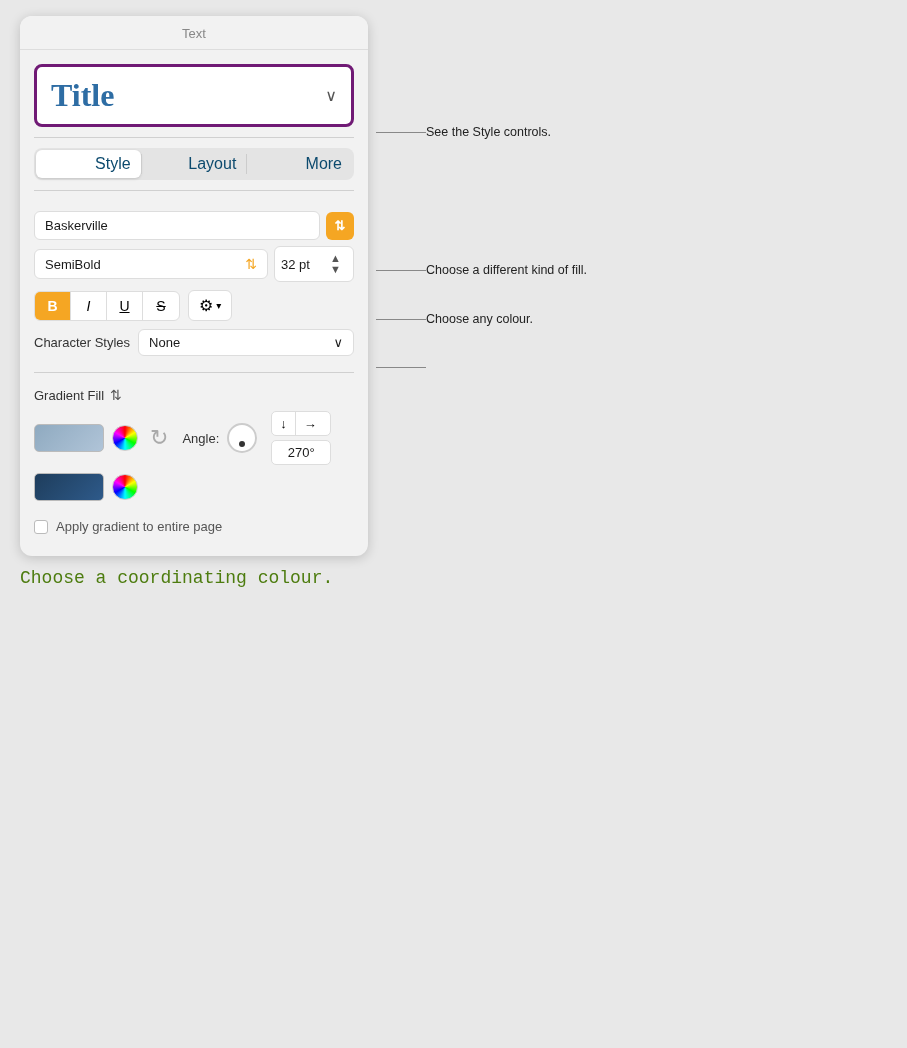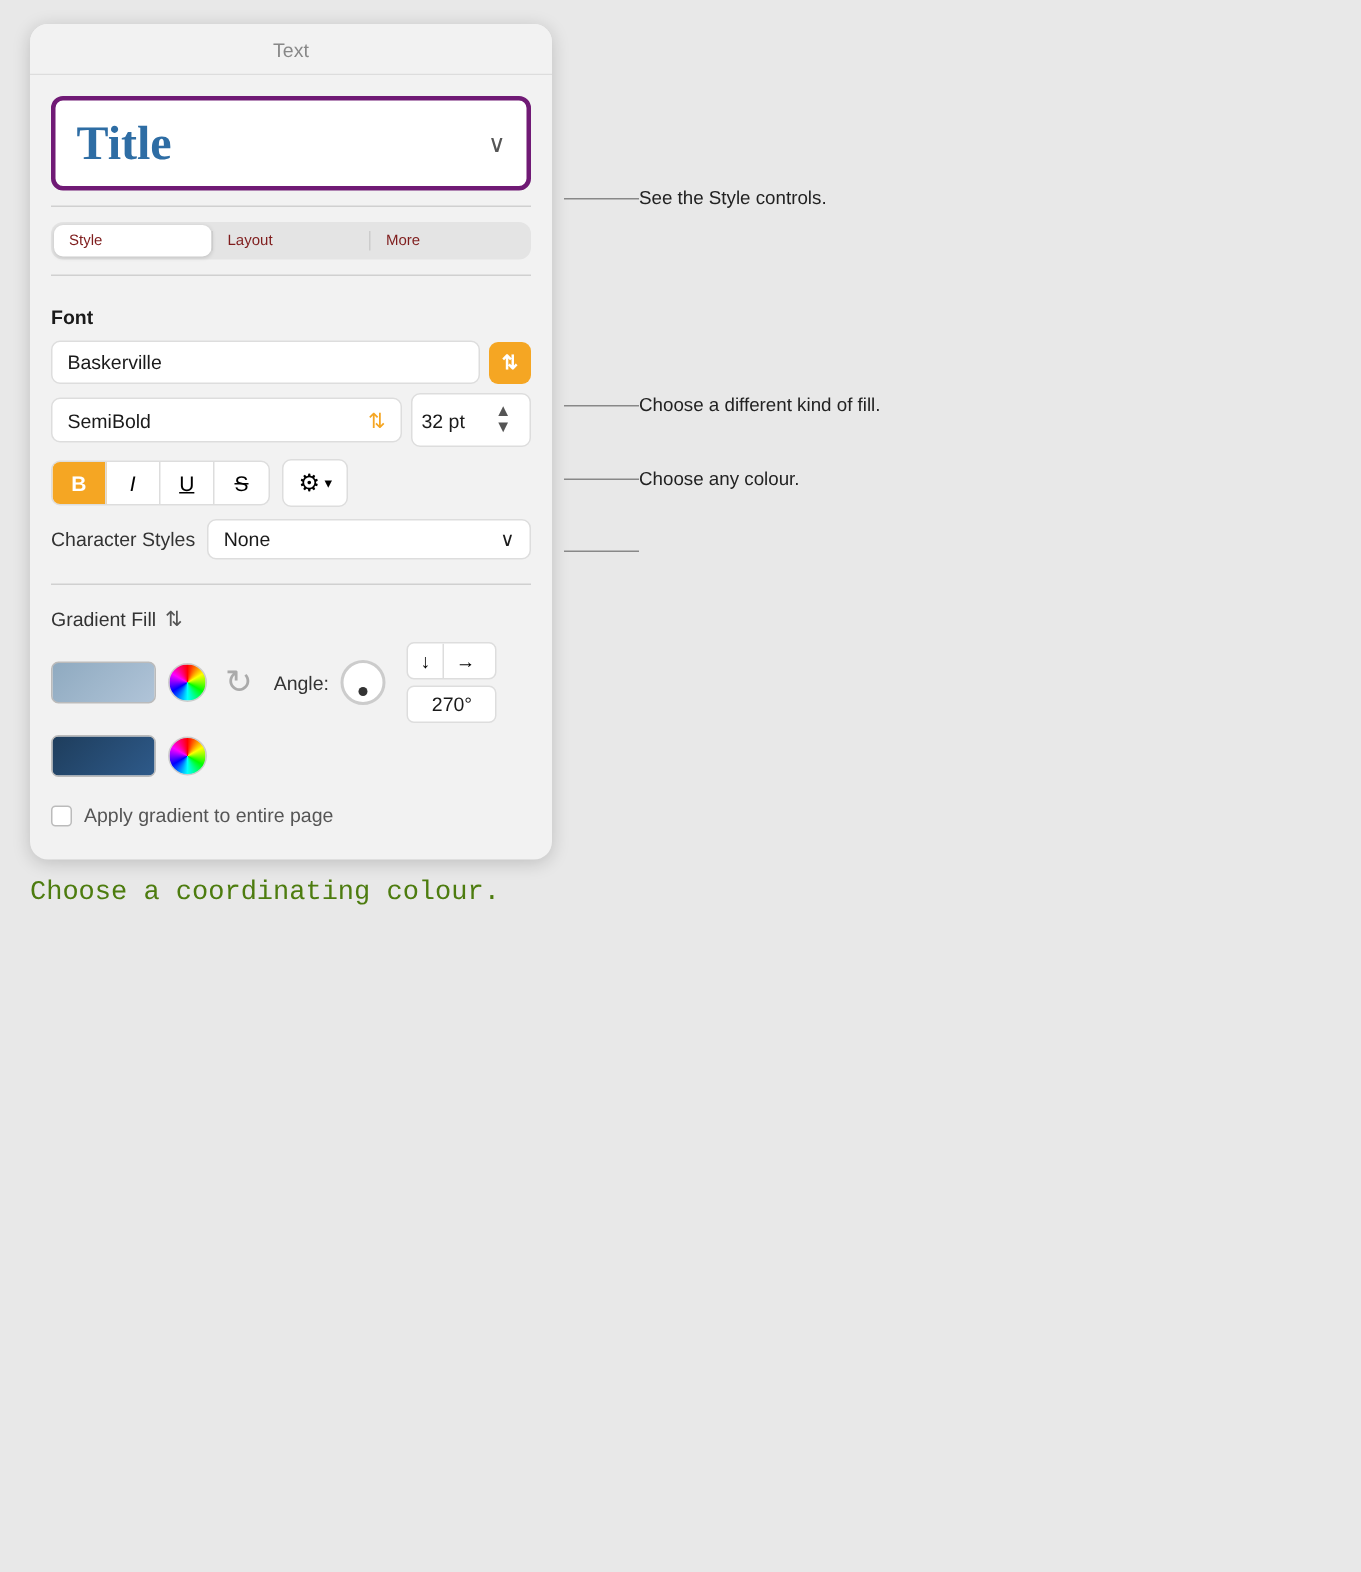--- a/index.html
+++ b/index.html
@@ -67,26 +67,26 @@
     .tab-row {
       display: flex;
       margin: 10px 14px;
       background: #e4e4e4;
       border-radius: 8px;
       padding: 2px;
     }
 
     .tab-btn {
       flex: 1;
-      text-align: left;
+      text-align: right;
       padding: 5px 10px;
       border-radius: 6px;
-      font-size: 10px;
-      cursor: pointer;
-      color: #7f1d1d;
+      font-size: 16px;
+      cursor: pointer;
+      color: #0c4a6e;
       border: none;
       background: transparent;
     }
 
     .tab-btn.active {
       background: white;
       box-shadow: 0 1px 3px rgba(0,0,0,0.15);
       font-weight: 500;
     }
 
@@ -464,21 +464,20 @@
           <button class="tab-btn active">Style</button>
           <div class="tab-divider"></div>
           <button class="tab-btn">Layout</button>
           <div class="tab-divider"></div>
           <button class="tab-btn">More</button>
         </div>
 
         <div class="divider2"></div>
 
         <div class="section">
-          <div class="section-label">Font</div>
 
           <div class="font-name-row">
             <div class="font-name-input">
               <span>Baskerville</span>
             </div>
             <div class="stepper-orange">
               <span style="font-size:13px;">⇅</span>
             </div>
           </div>
 

